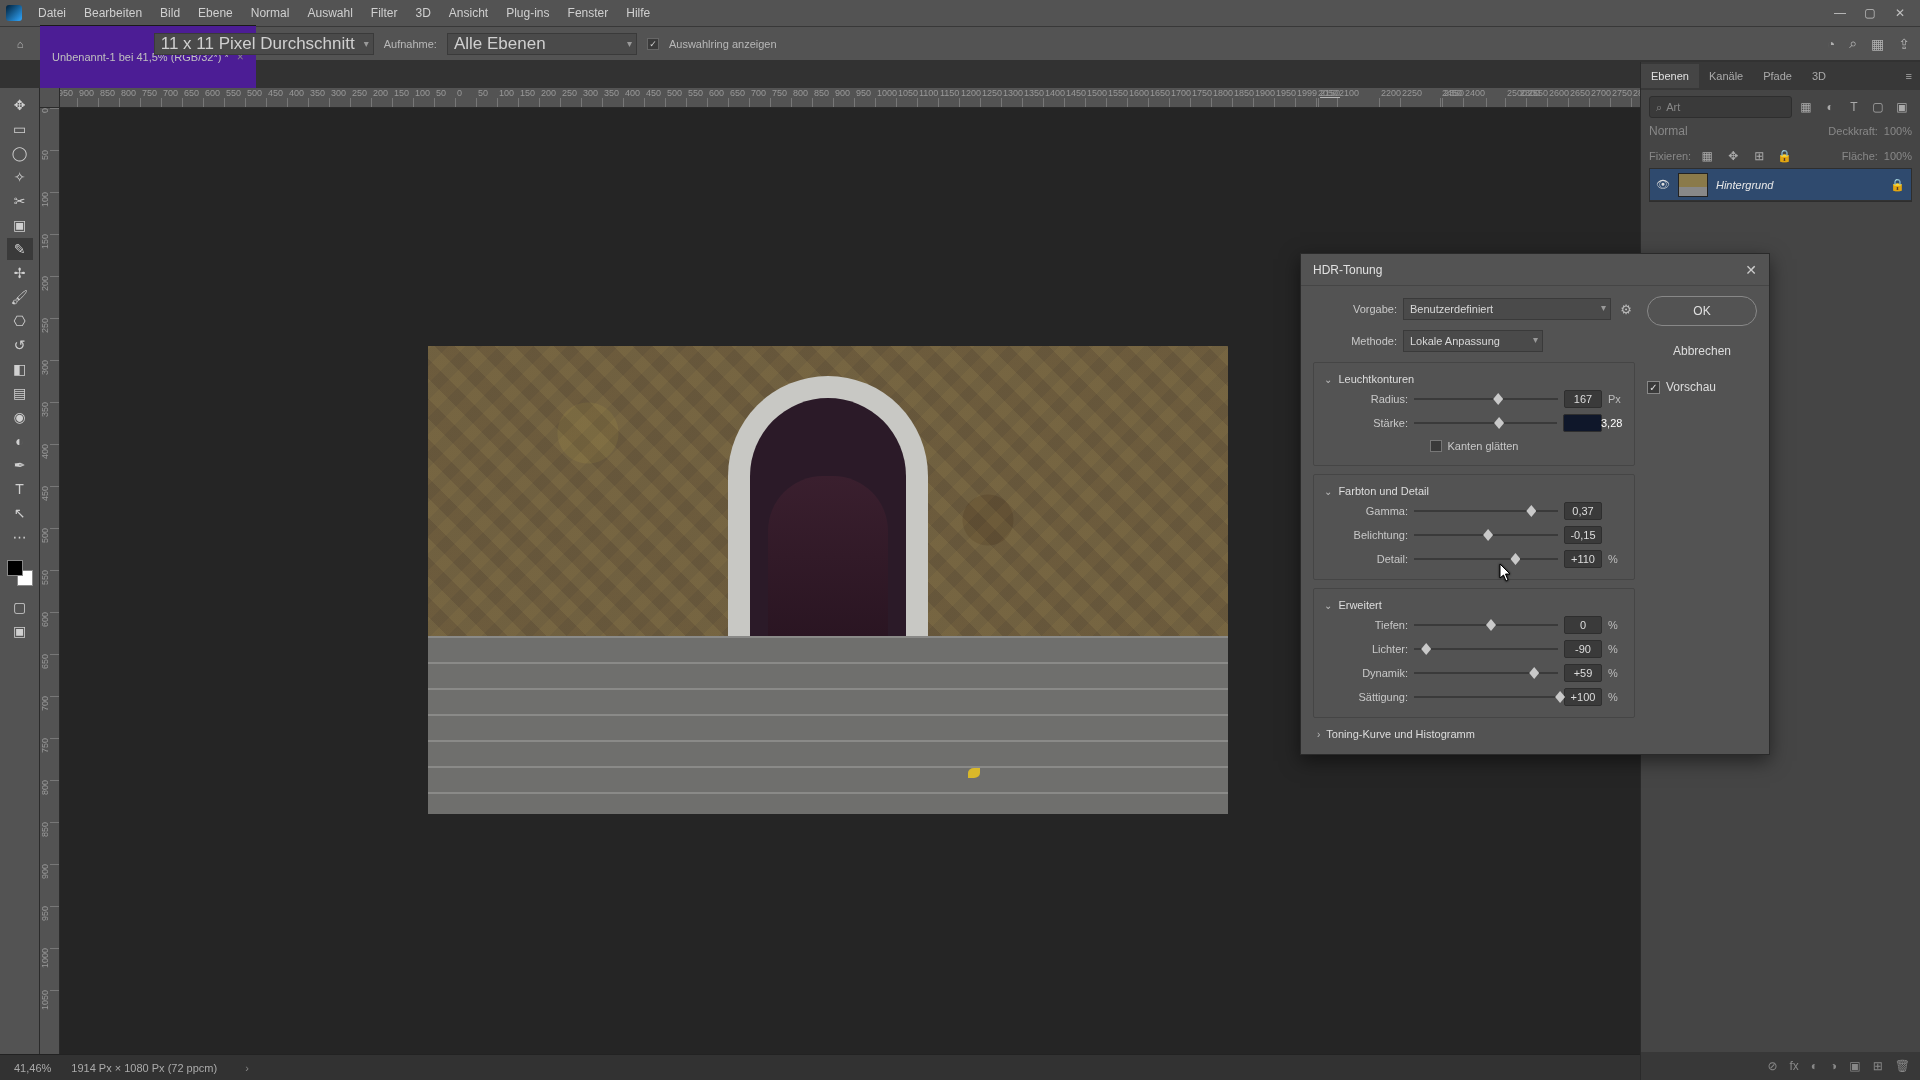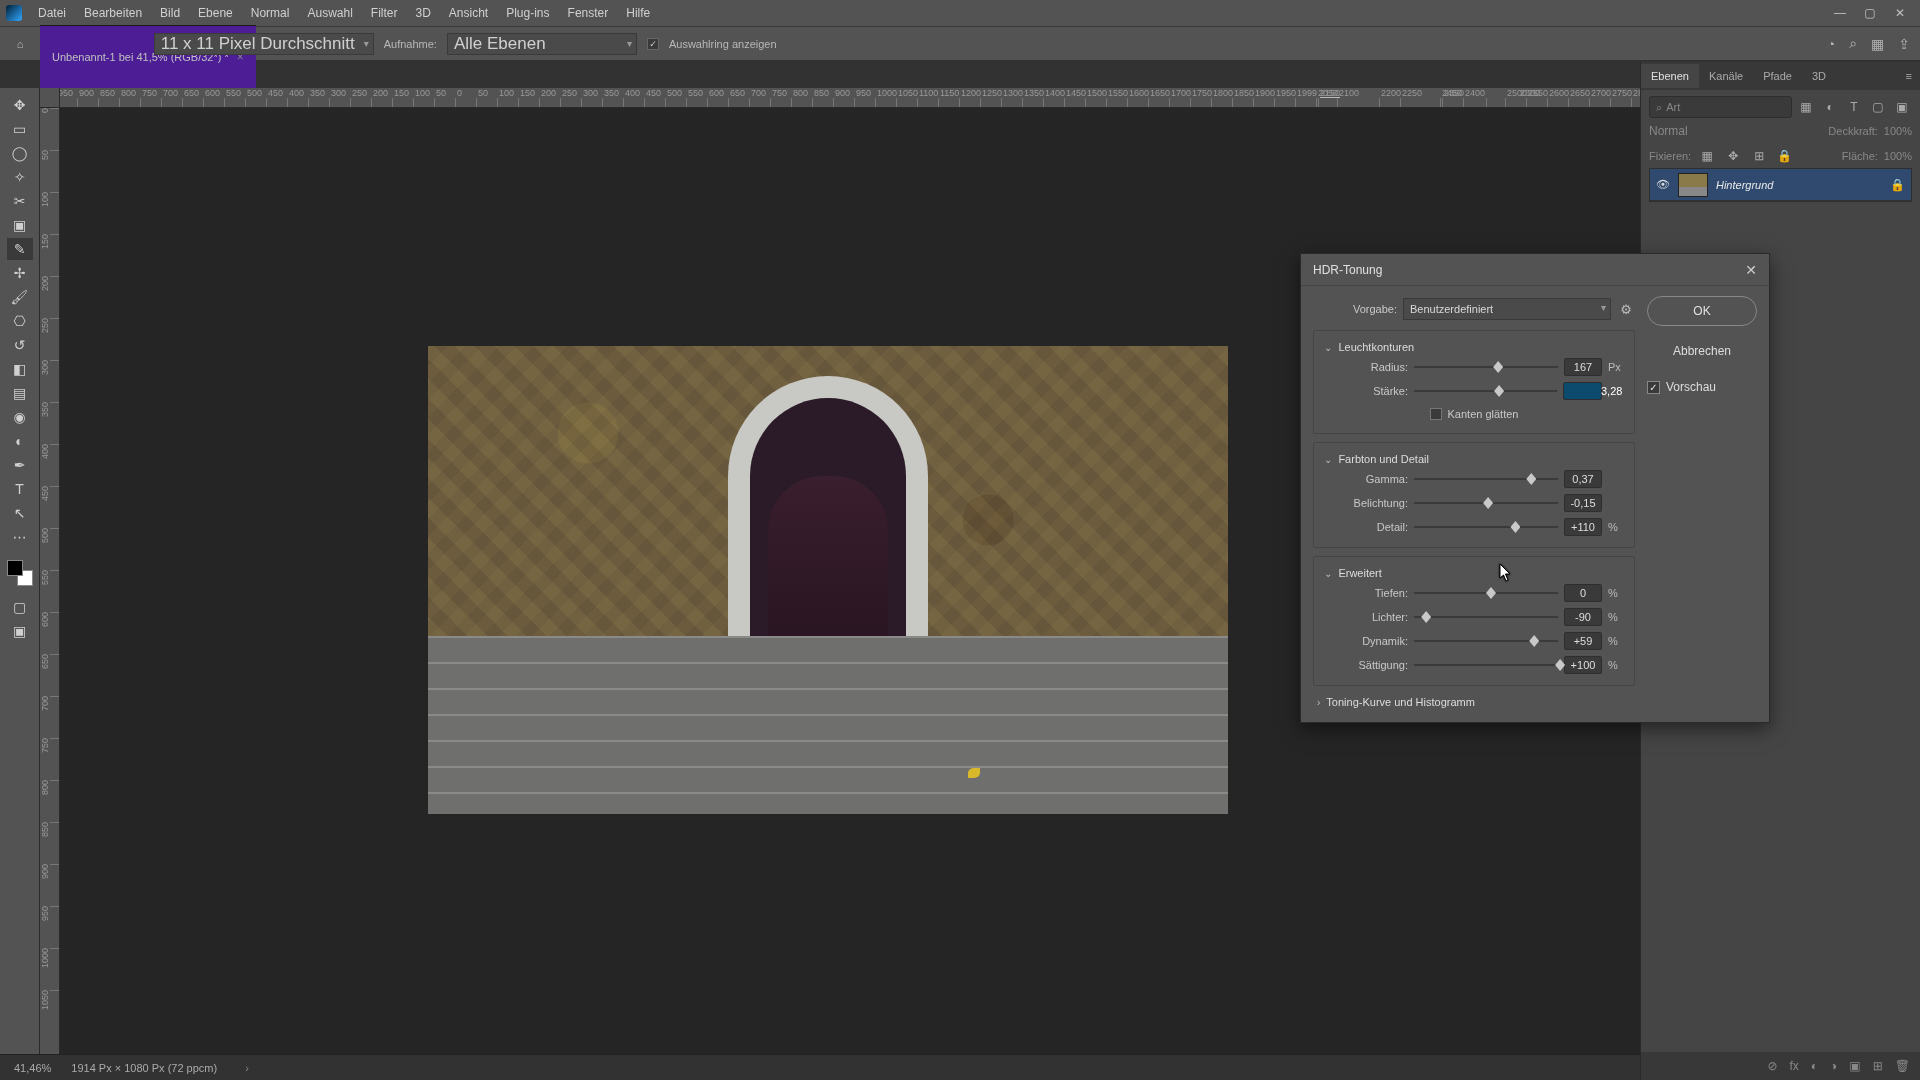--- a/index.html
+++ b/index.html
@@ -115,21 +115,21 @@
 .dlg-row .gear { width:18px; color:#bbb; font-size:13px; text-align:center;}
 .section { border:1px solid #454545; border-radius:2px; margin-top:8px; padding: 6px 8px 8px 8px;}
 .section-head { display:flex; align-items:center; gap:6px; color:#ddd; font-size:11px; margin:4px 0 2px 2px;}
 .section-head .caret { font-size:10px; color:#bbb;}
 .slider-row { display:flex; align-items:center; gap:6px; height:24px;}
 .slider-row label { width:86px; text-align:right; color:#c8c8c8; font-size:11px;}
 .slider-row .track { flex:1; height:14px; position:relative;}
 .slider-row .track::before { content:""; position:absolute; left:0; right:0; top:6px; height:2px; background:#3a3a3a;}
 .slider-row .thumb { position:absolute; top:1px; width:10px; height:12px; background:#c9c9c9; clip-path: polygon(50% 0, 100% 50%, 50% 100%, 0 50%);}
 .slider-row .val { width:38px; height:18px; background:#3a3a3a; border:1px solid #2e2e2e; color:#ddd; font-size:11px; text-align:center; line-height:16px; border-radius:2px;}
-.slider-row .val.sel { background:#0c4a6e; color:#fff;padding-left:37px;}
+.slider-row .val.sel { background:#0f172a; color:#fff;padding-left:37px;}
 .slider-row .unit { width:18px; color:#bbb; font-size:11px;}
 .inline-check { display:flex; align-items:center; justify-content:center; gap:6px; height:22px; color:#c8c8c8; font-size:11px;}
 .inline-check .box { width:12px; height:12px; border:1px solid #777; background:#3a3a3a;}
 .section-row-collapsed { display:flex; align-items:center; gap:6px; color:#ddd; font-size:11px; margin-top:10px; padding-left:4px;}
 .section-row-collapsed .caret { font-size:10px; color:#bbb;}
 
 
 .cursor { position:absolute; width:14px; height:20px; pointer-events:none; z-index:999;}
 .cursor svg { filter: drop-shadow(0 0 1px #000);}
 </style>
@@ -586,20 +586,24 @@
     <span>HDR-Tonung</span>
     <span class="close">✕</span>
   </div>
   <div class="dialog-body">
     <div class="dialog-left">
       <div class="dlg-row">
         <label>Vorgabe:</label>
         <div class="dropdown">Benutzerdefiniert</div>
         <span class="gear">⚙</span>
       </div>
+      <div class="dlg-row" style="margin-top:6px">
+        <label>Methode:</label>
+        <div class="dropdown" style="flex:0 0 140px">Lokale Anpassung</div>
+      </div>
 
       <div class="section">
         <div class="section-head">
           <span class="caret">⌄</span>
           <span>Leuchtkonturen</span>
         </div>
         <div class="slider-row">
           <label>Radius:</label>
           <div class="track">
               <div class="thumb" style="left:55%"></div>

